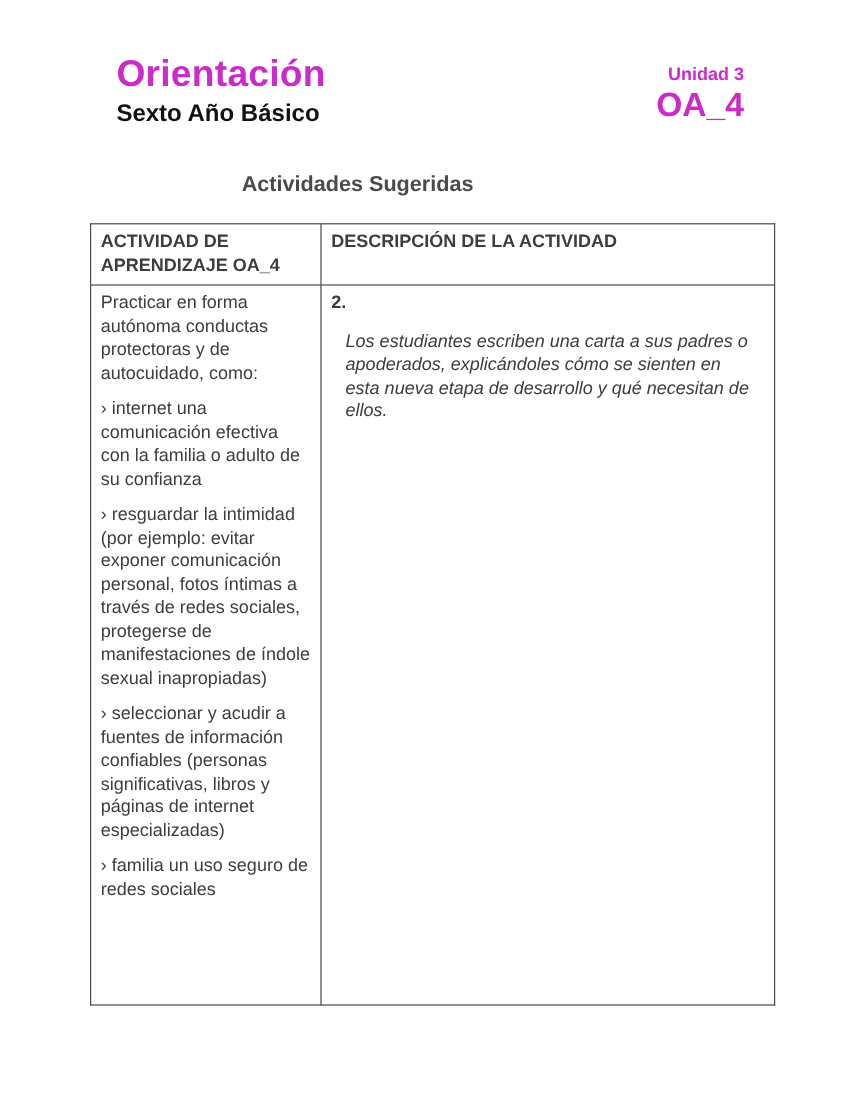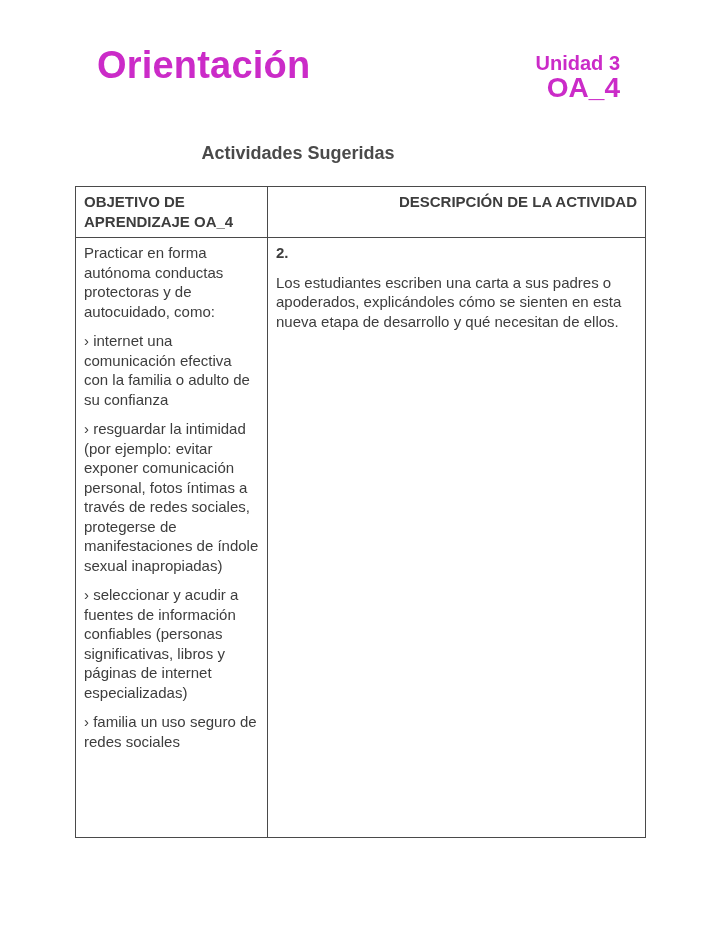--- a/index.html
+++ b/index.html
@@ -7,32 +7,32 @@
   body {
     width: 720px; height: 932px;
     font-family: "Liberation Sans", "DejaVu Sans", sans-serif;
     position: relative;
     color: #3d3d3d;
   }
   .page { position: absolute; inset: 0; width: 720px; height: 932px; background: #ffffff; }
 
   .doc-title {
     position: absolute; left: 97px; top: 44px;
-    font-size: 38px; font-weight: bold; color: #cb2bc8;
+    font-size: 31px; font-weight: bold; color: #cb2bc8;
     letter-spacing: 0.2px;
   }
   .doc-subtitle {
     position: absolute; left: 97px; top: 84px;
     font-size: 20px; font-weight: bold; color: #121212;
   }
   .unit-block {
     position: absolute; right: 100px; top: 52px;
     text-align: right; color: #cb2bc8; font-weight: bold;
   }
-  .unit-label { font-size: 20px; line-height: 22px; text-align: center; }
+  .unit-label { font-size: 15px; line-height: 22px; }
   .oa-label   { font-size: 28px; line-height: 28px; }
 
   .section-title {
     position: absolute; left: 0; top: 143px; width: 596px;
     text-align: center; font-size: 18px; font-weight: bold; color: #4a4a4a;
   }
 
   table.activity-table {
     position: absolute; left: 75px; top: 186px;
     width: 570px; border-collapse: collapse;
@@ -41,49 +41,50 @@
   .activity-table td {
     border: 1.5px solid #4a4a4a;
     vertical-align: top;
     font-size: 15px; line-height: 19.5px;
     padding: 5px 8px 6px 8px;
   }
   .col-objective { width: 192px; }
   .col-description { width: 378px; }
 
   tr.header-row td { font-weight: bold; height: 45px; color: #3d3d3d; }
-  tr.header-row td.col-description { text-align: right; }
+  tr.header-row td.col-description { text-align: left; }
 
   tr.body-row td { height: 600px; }
   .objective-cell p {
     font-weight: normal;
     margin: 0 0 10px 0;
   }
   .description-cell .activity-number { font-weight: bold; margin: 0 0 10px 0; }
-  .description-cell .activity-text { font-weight: normal; margin: 0; }
+  .description-cell .activity-text { font-weight: normal; margin: 12px; font-style: italic; }
 </style>
 </head>
 <body>
 
 <div class="page">
 
   <div class="doc-title">Orientación</div>
 
+  <div class="doc-subtitle">Sexto Año Básico</div>
 
   <div class="unit-block">
     <div class="unit-label">Unidad 3</div>
     <div class="oa-label">OA_4</div>
   </div>
 
   <div class="section-title">Actividades Sugeridas</div>
 
   <table class="activity-table">
     <tbody>
         <tr class="header-row">
-      <td class="col-objective">OBJETIVO DE APRENDIZAJE OA_4</td>
+      <td class="col-objective">ACTIVIDAD DE APRENDIZAJE OA_4</td>
       <td class="col-description">DESCRIPCIÓN DE LA ACTIVIDAD</td>
     </tr>
     <tr class="body-row">
       <td class="col-objective objective-cell">
         <p>Practicar en forma autónoma conductas protectoras y de autocuidado, como:</p>
         <p>› internet una comunicación efectiva con la familia o adulto de su confianza</p>
         <p>› resguardar la intimidad (por ejemplo: evitar exponer comunicación personal, fotos íntimas a través de redes sociales, protegerse de manifestaciones de índole sexual inapropiadas)</p>
         <p>› seleccionar y acudir a fuentes de información confiables (personas significativas, libros y páginas de internet especializadas)</p>
         <p>› familia un uso seguro de redes sociales</p>
       </td>

